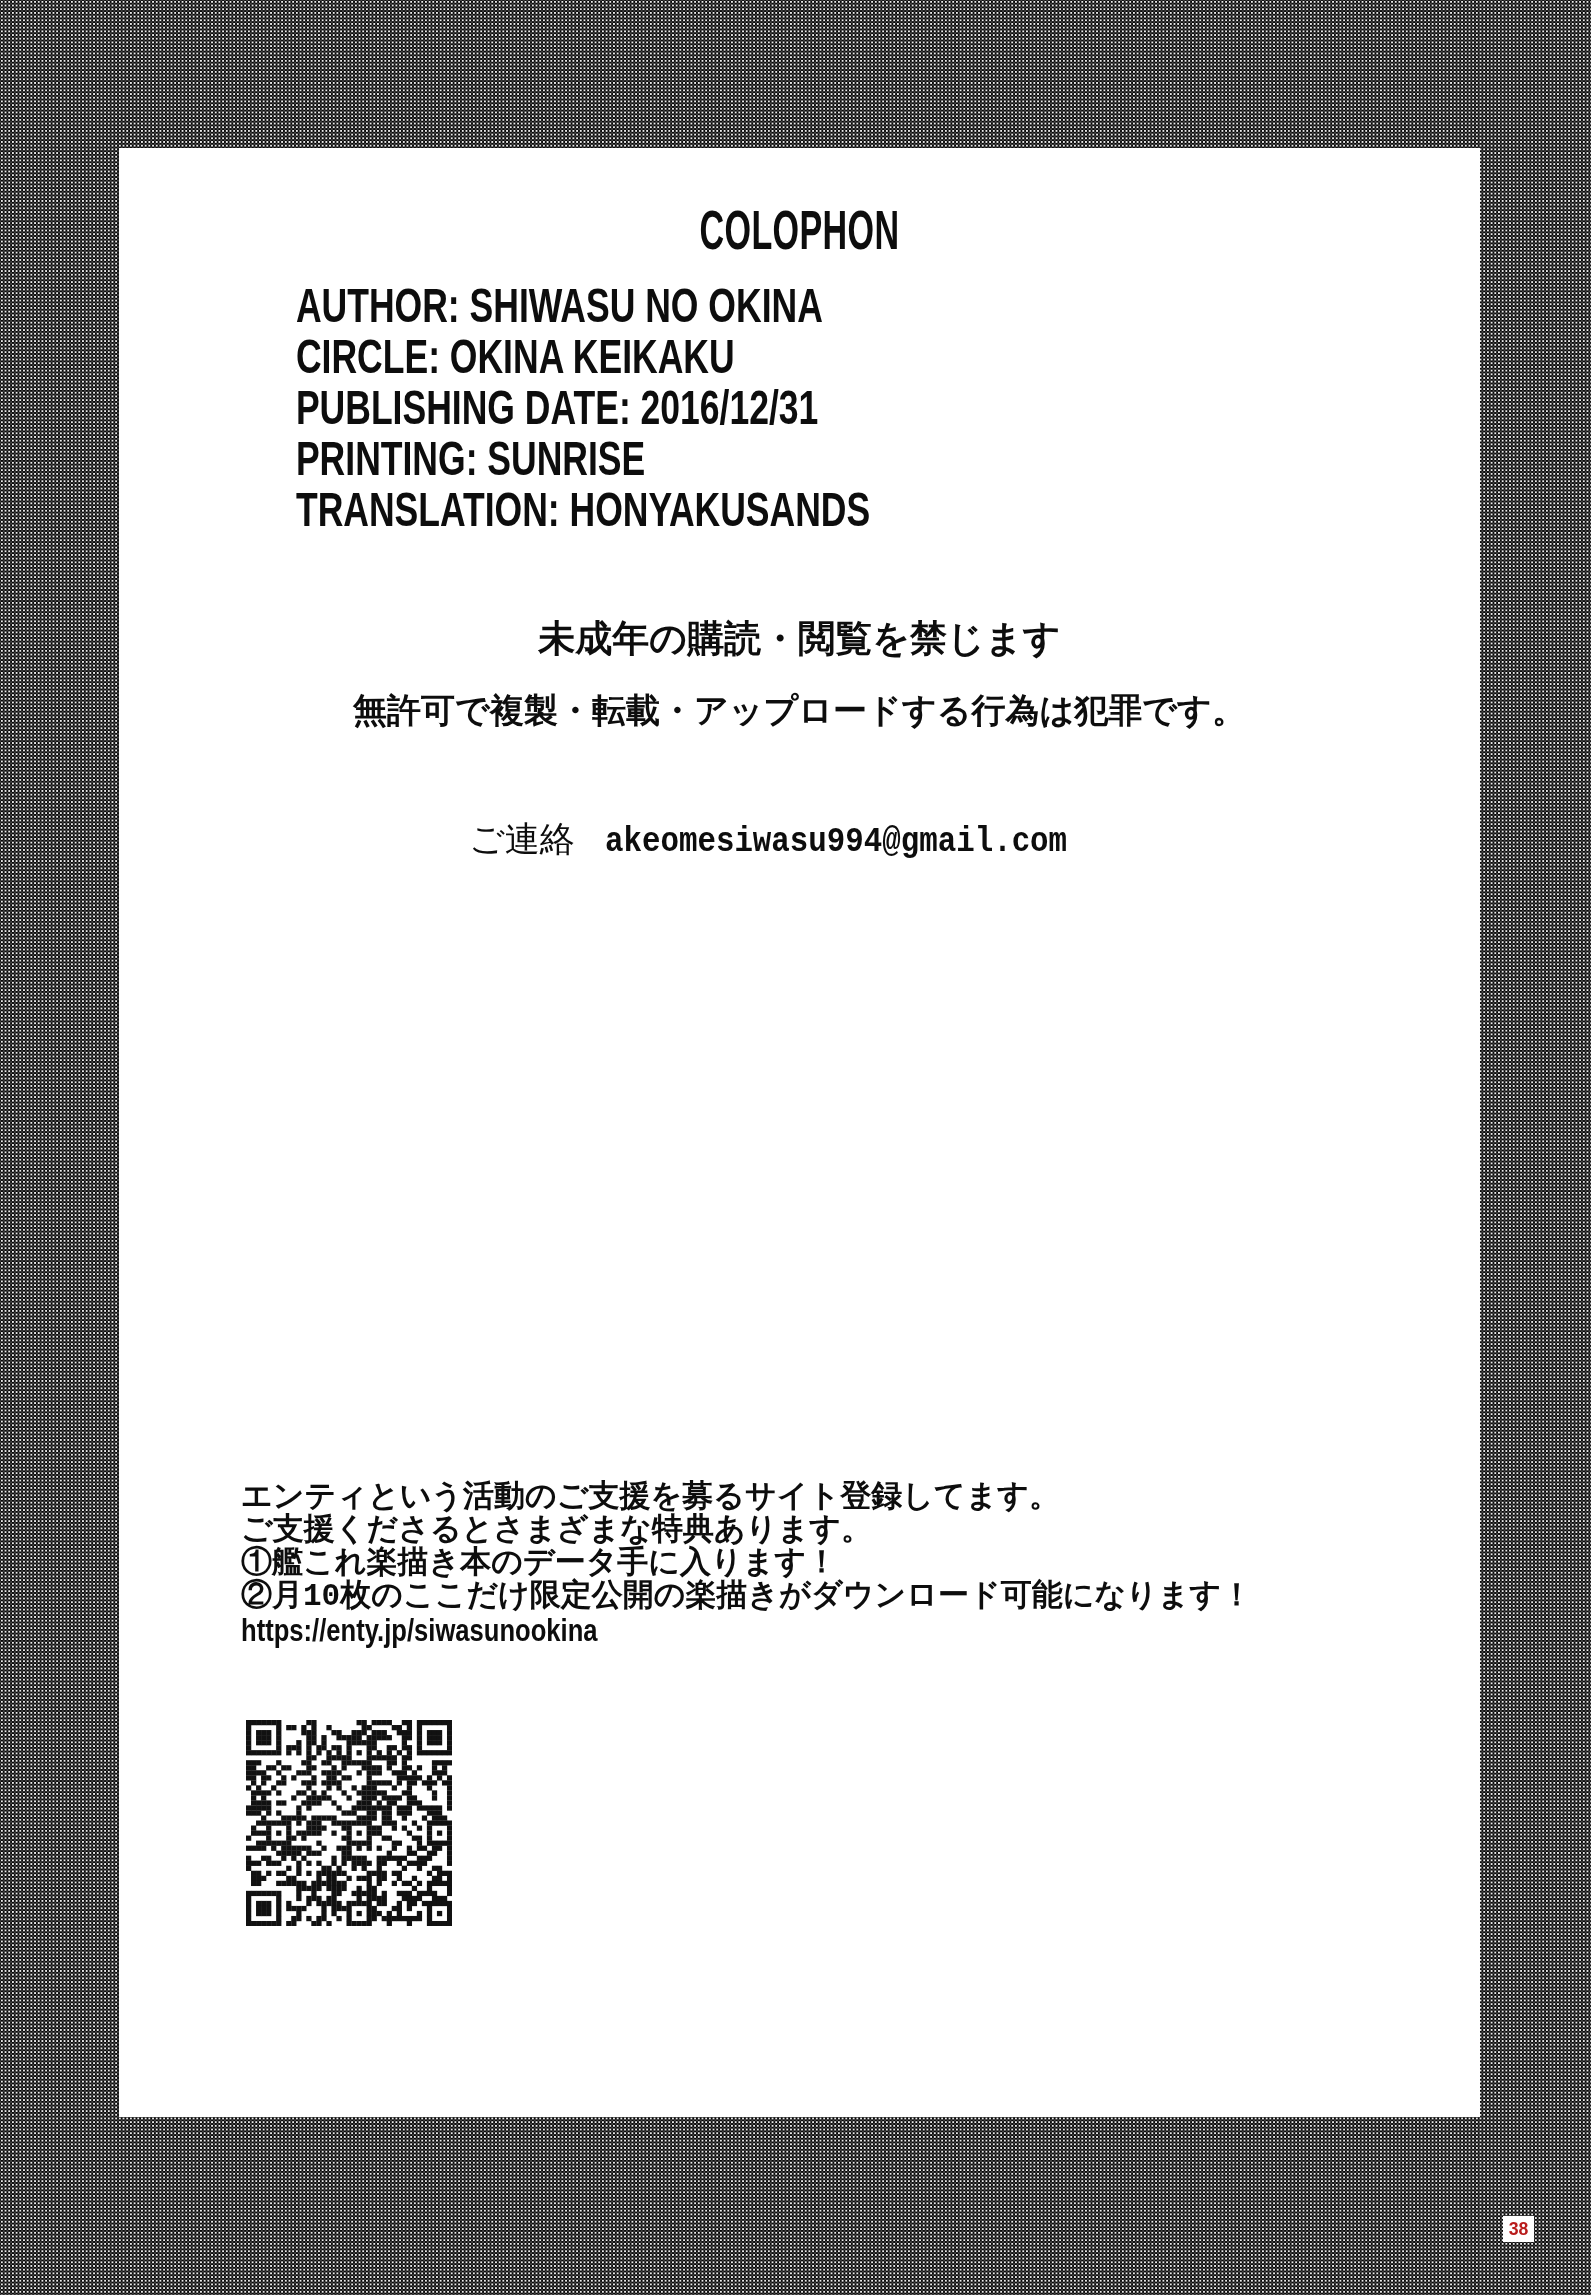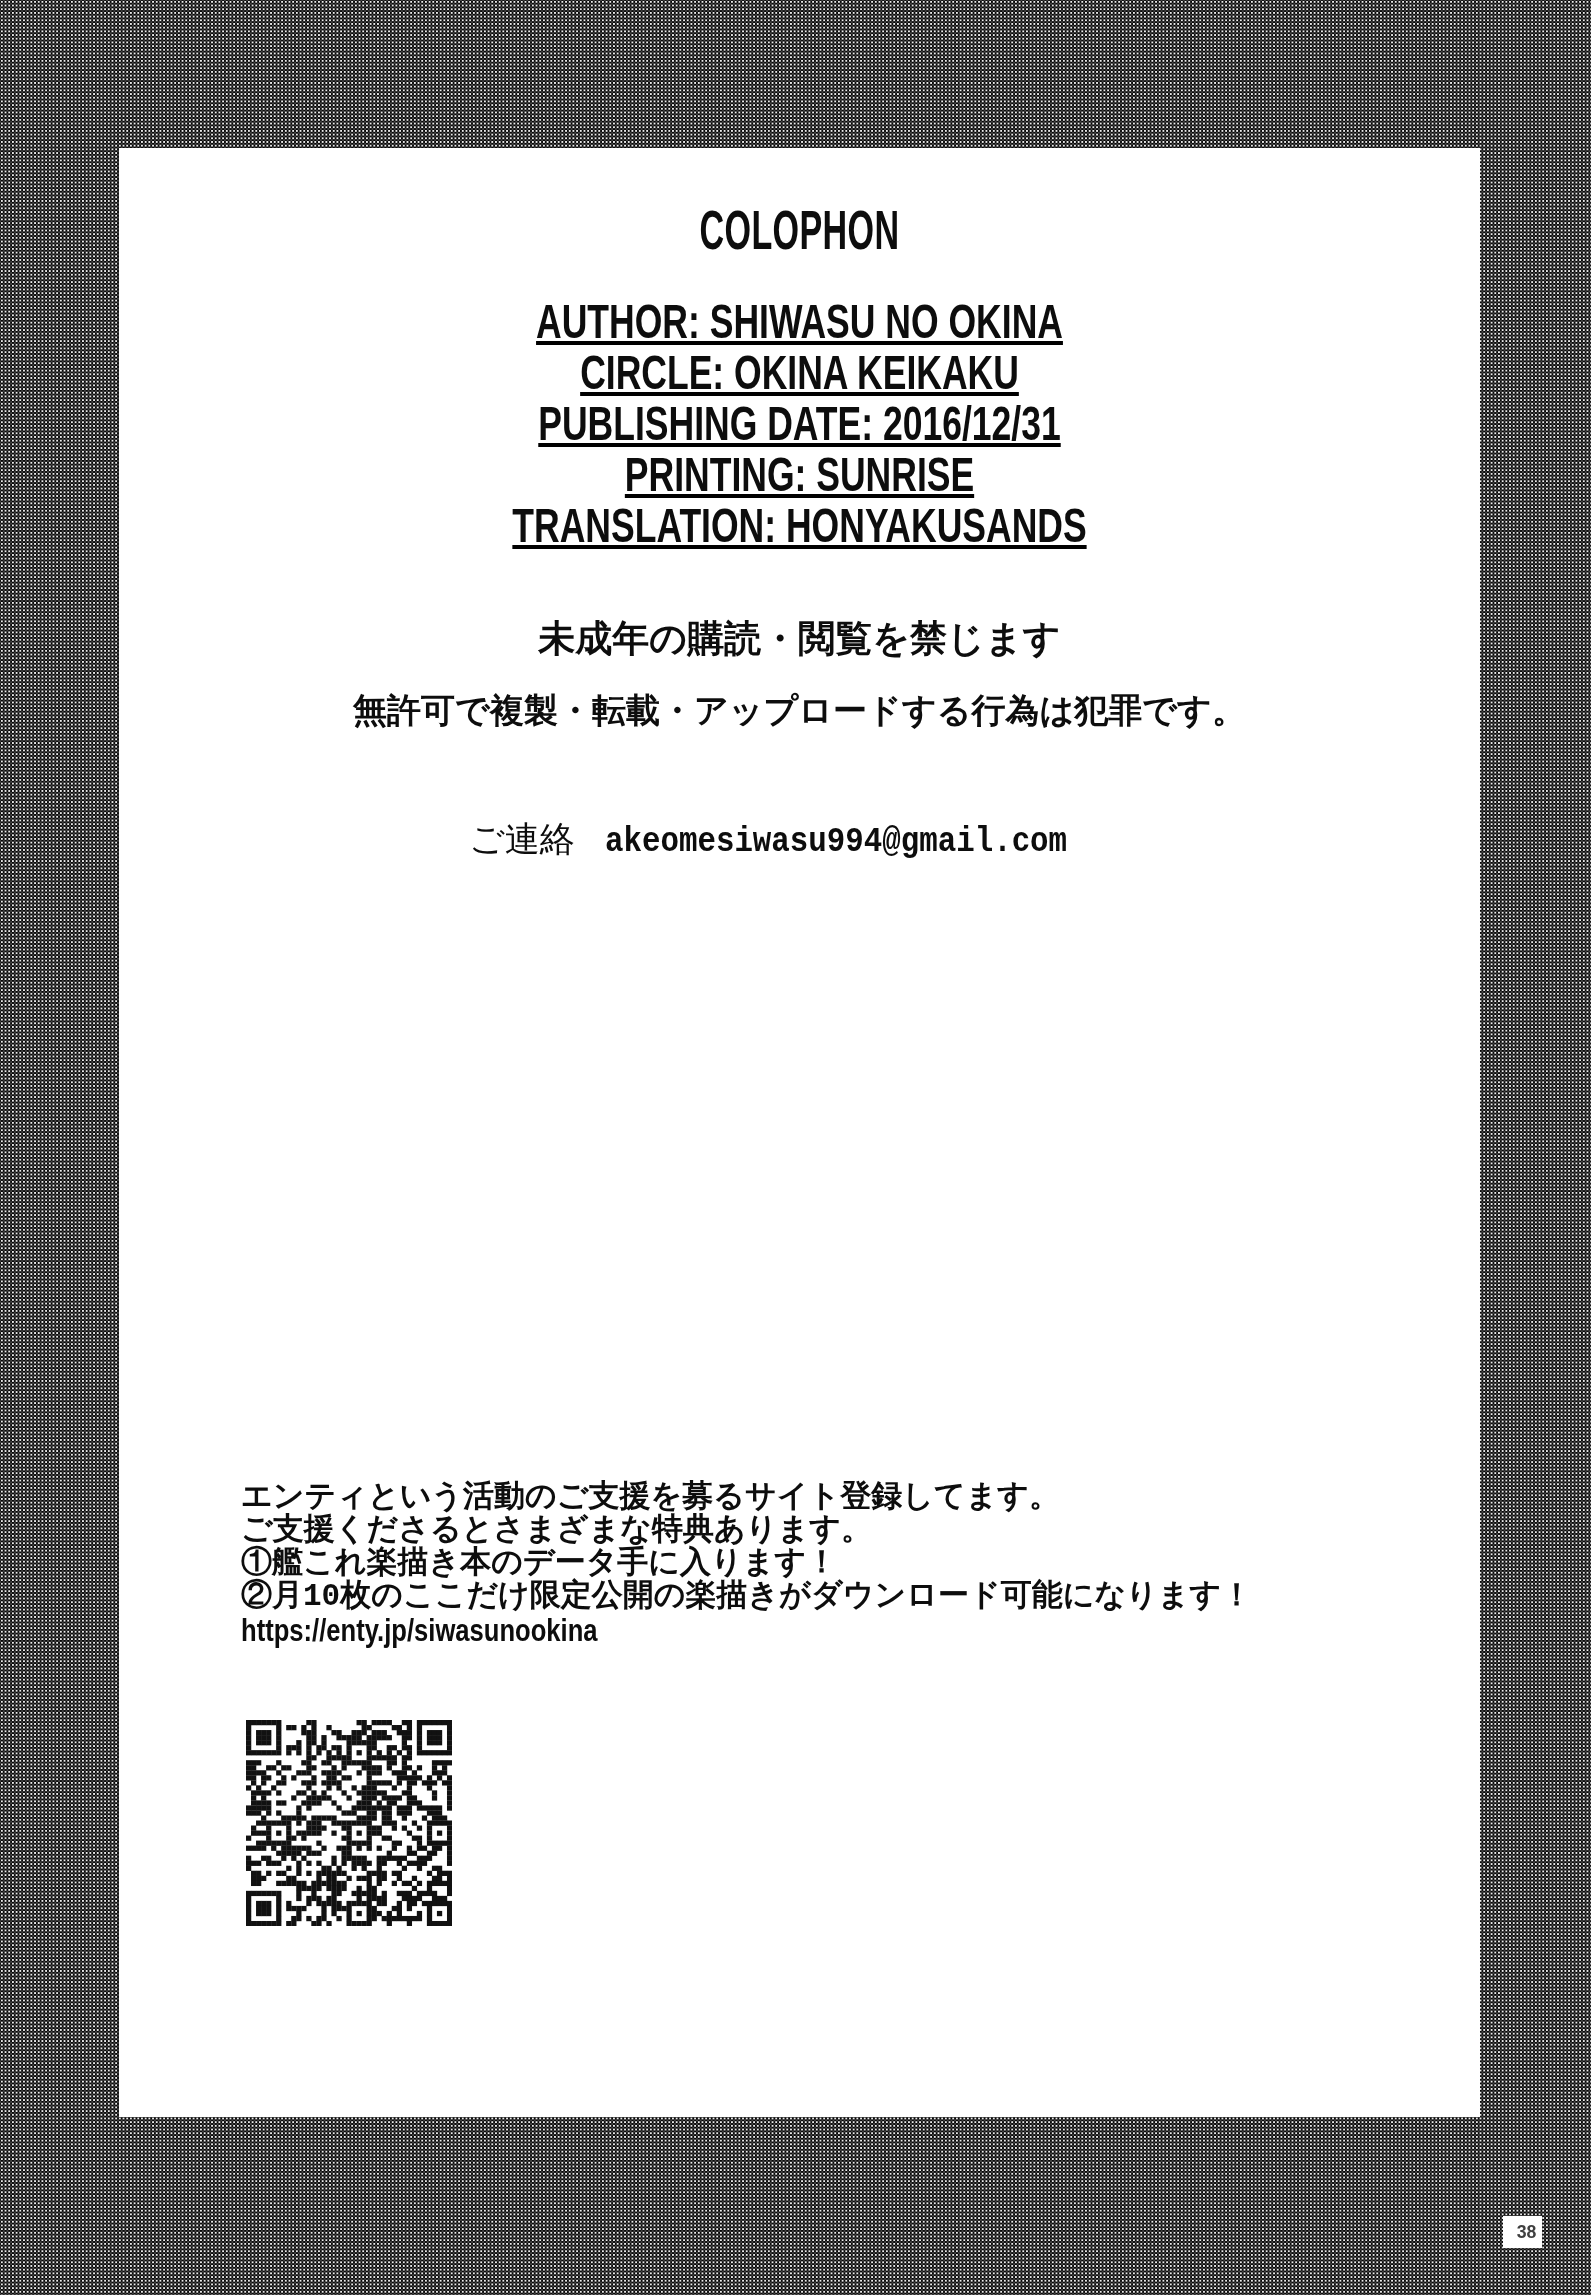--- a/index.html
+++ b/index.html
@@ -21,21 +21,21 @@
   .ink{color:#0d0d0d;}
   .title{
     position:absolute;top:55px;left:0;width:100%;margin:0;
     text-align:center;
     font-family:"Liberation Sans",sans-serif;font-weight:bold;
     font-size:55px;line-height:1;
     transform:scaleX(.62);
     letter-spacing:0.6px;
     white-space:nowrap;
   }
-  .credits{position:absolute;top:148px;left:0;width:100%;text-align:center;text-decoration:underline;}
+  .credits{position:absolute;top:132px;left:0;width:100%;}
   .credit-line{
     font-family:"Liberation Sans",sans-serif;font-weight:bold;
     font-size:48px;line-height:51px;
     transform:scaleX(.74);
     white-space:nowrap;
   }
   .notice{
     position:absolute;left:0;width:100%;text-align:center;
     font-family:"Liberation Serif","DejaVu Serif",serif;font-weight:bold;
     white-space:nowrap;
@@ -64,25 +64,25 @@
   }
   .support-url{
     font-family:"Liberation Sans",sans-serif;font-weight:bold;
     font-size:32px;line-height:34px;
     transform:scaleX(.8);transform-origin:left center;
     white-space:nowrap;
   }
   .qr{position:absolute;left:127px;top:1572px;width:206px;height:206px;}
   .qr svg{display:block;width:100%;height:100%;}
   .page-number-box{
-    position:absolute;left:1503px;top:2216px;width:31px;height:32px;
+    position:absolute;left:1503px;top:2216px;width:31px;height:26px;
     background:#ffffff;
     display:flex;align-items:center;justify-content:center;
     font-family:"Liberation Sans",sans-serif;font-weight:bold;
-    font-size:17.7px;color:#404040;padding-left:8px;
+    font-size:17.7px;color:#b91c1c;
   }
 </style>
 </head>
 <body>
 
 <div class="canvas">
   <div class="paper">
 
     <h1 class="title ink">COLOPHON</h1>
 

